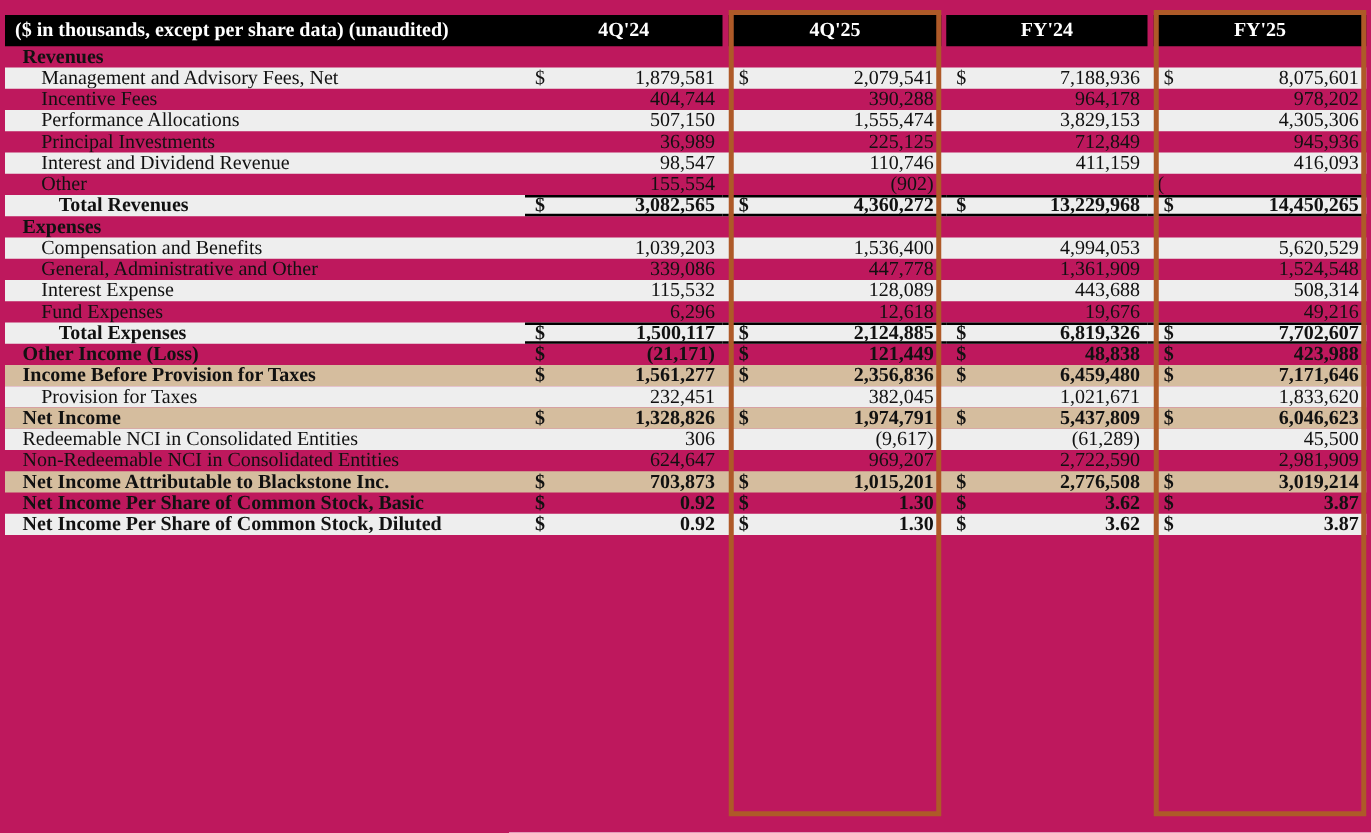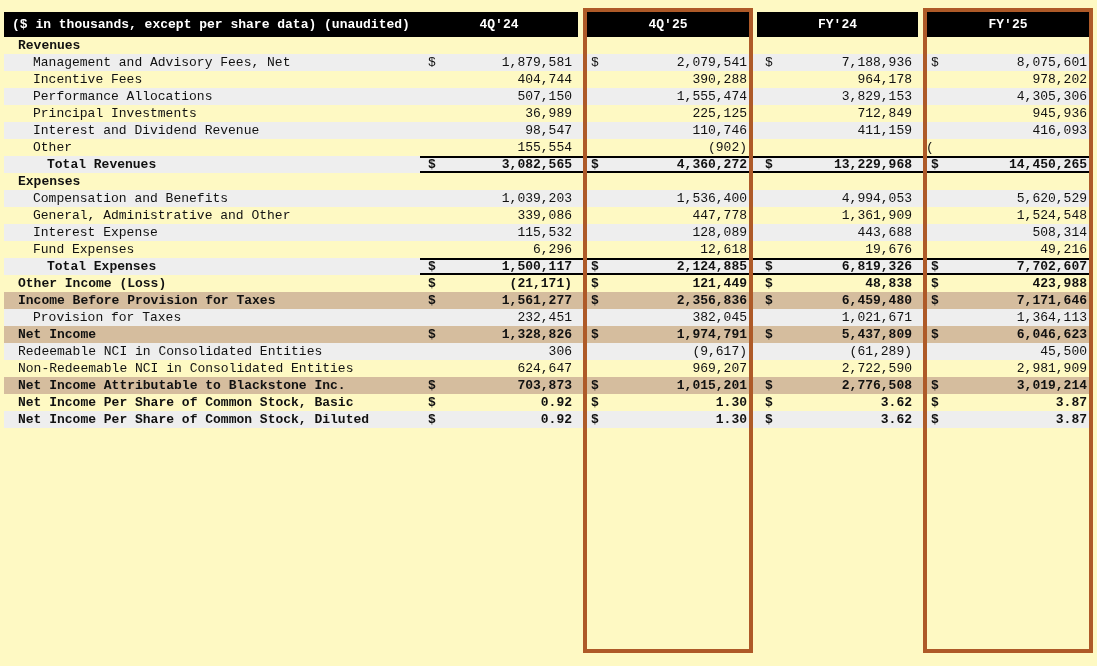--- a/index.html
+++ b/index.html
@@ -1,18 +1,18 @@
 <!DOCTYPE html>
 <html style="--header-bg: #000000; --header-text: #ffffff; --stripe-gray: #eeeeee; --highlight-tan: #d5bd9e; --column-box-orange: #ae5a28; --rule-black: #000000;"><head>
 <meta charset="utf-8">
 <style>
   html, body { margin: 0; padding: 0; background: #fff; }
   .screen {
-    position: relative; width: 1097px; height: 666px; background: #fef9c3;
-    font-family: Liberation Mono, monospace; font-size: 13px; color: #111;
+    position: relative; width: 1097px; height: 666px; background: #be185d;
+    font-family: Liberation Serif, serif; font-size: 16px; color: #111;
     overflow: hidden;
   }
   .table { position: absolute; top: 12px; left: 4px; }
   .row {
     display: grid;
     grid-template-columns: 416px 158px 5px 170px 4px 161px 5px 170px;
     height: 17px;
   }
   .header-row { height: 25px; }
   .cell { display: flex; align-items: center; overflow: hidden; white-space: nowrap; box-sizing: border-box; }
@@ -417,21 +417,21 @@
       <span class="val">382,045</span>
     </div>
     <div class="cell gap"></div>
     <div class="cell money">
       <span class="ds"></span>
       <span class="val">1,021,671</span>
     </div>
     <div class="cell gap"></div>
     <div class="cell money">
       <span class="ds"></span>
-      <span class="val">1,364,113</span>
+      <span class="val">1,833,620</span>
     </div>
   </div>
         <div class="row shade-tan bold">
     <div class="cell label indent-0">Net Income</div>
     <div class="cell money">
       <span class="ds">$</span>
       <span class="val">1,328,826</span>
     </div>
     <div class="cell gap"></div>
     <div class="cell money">

